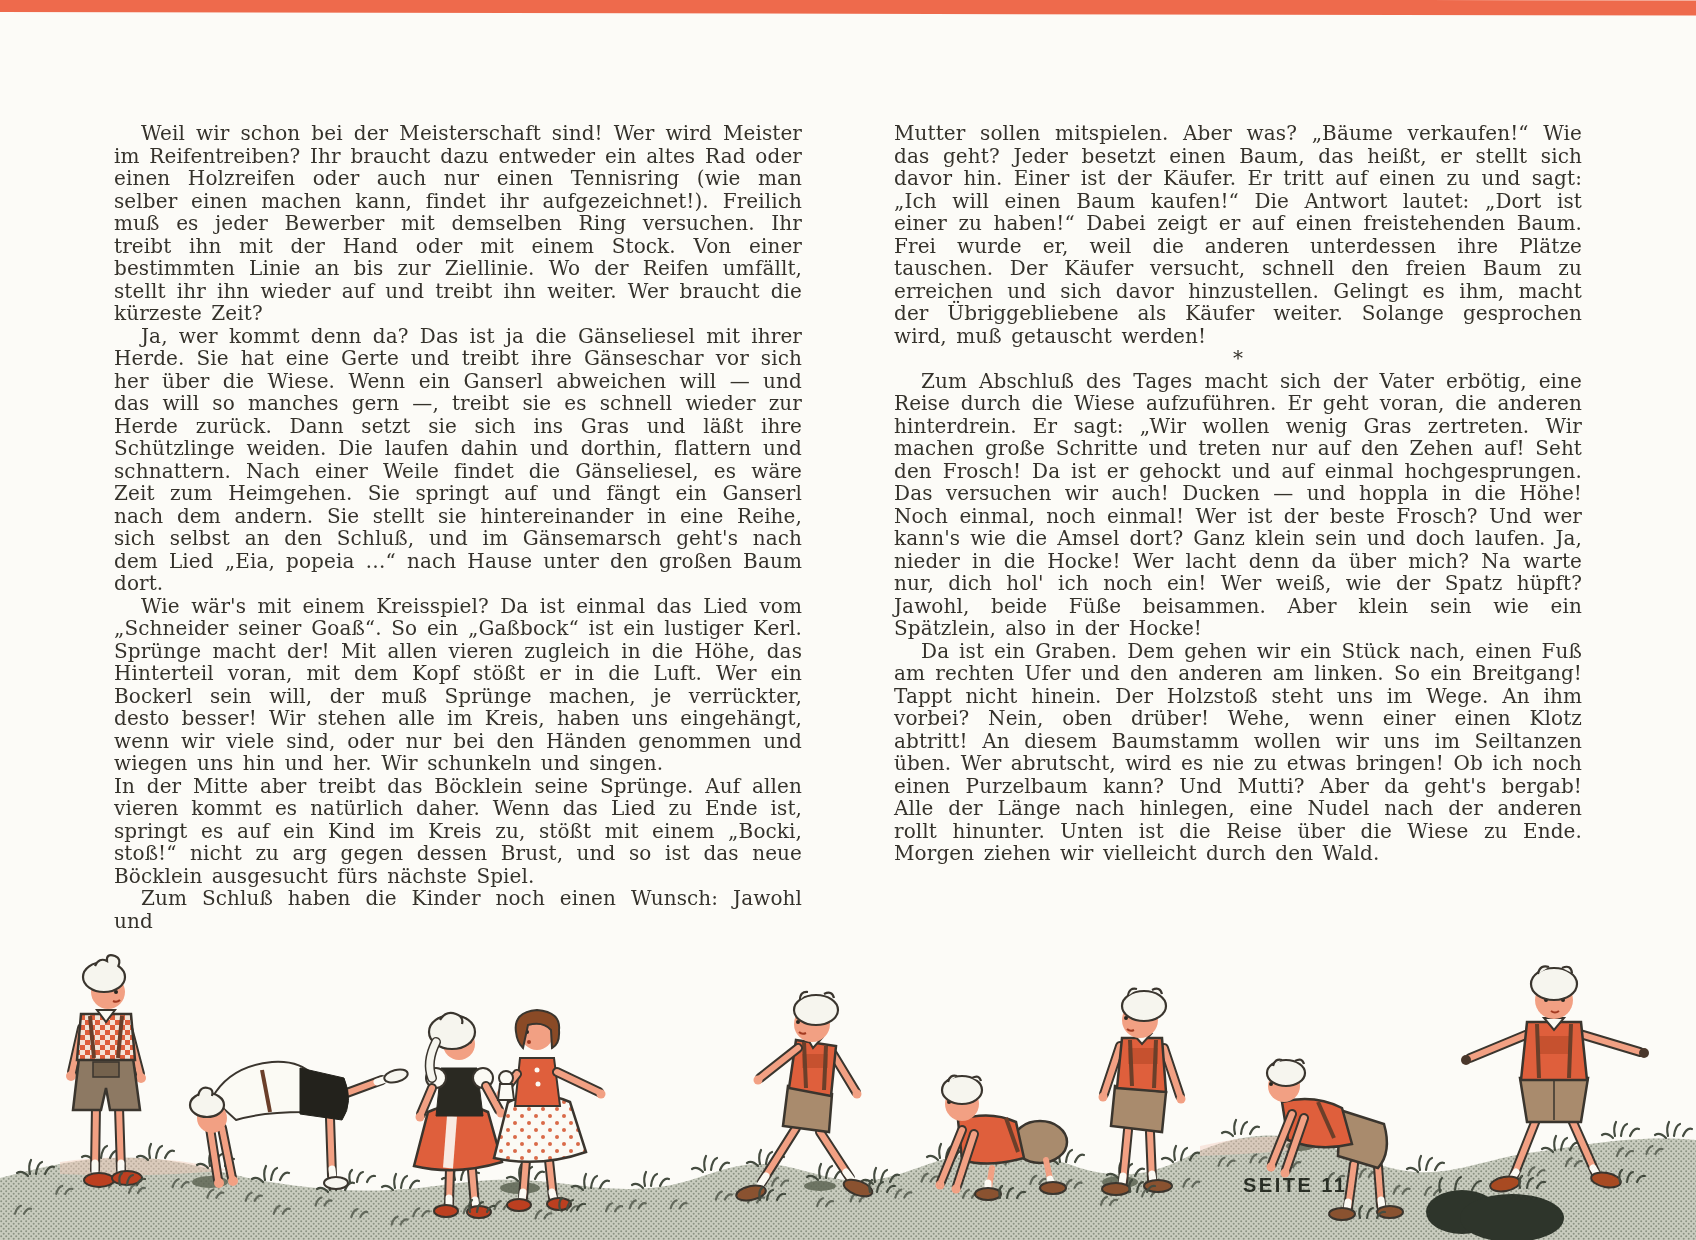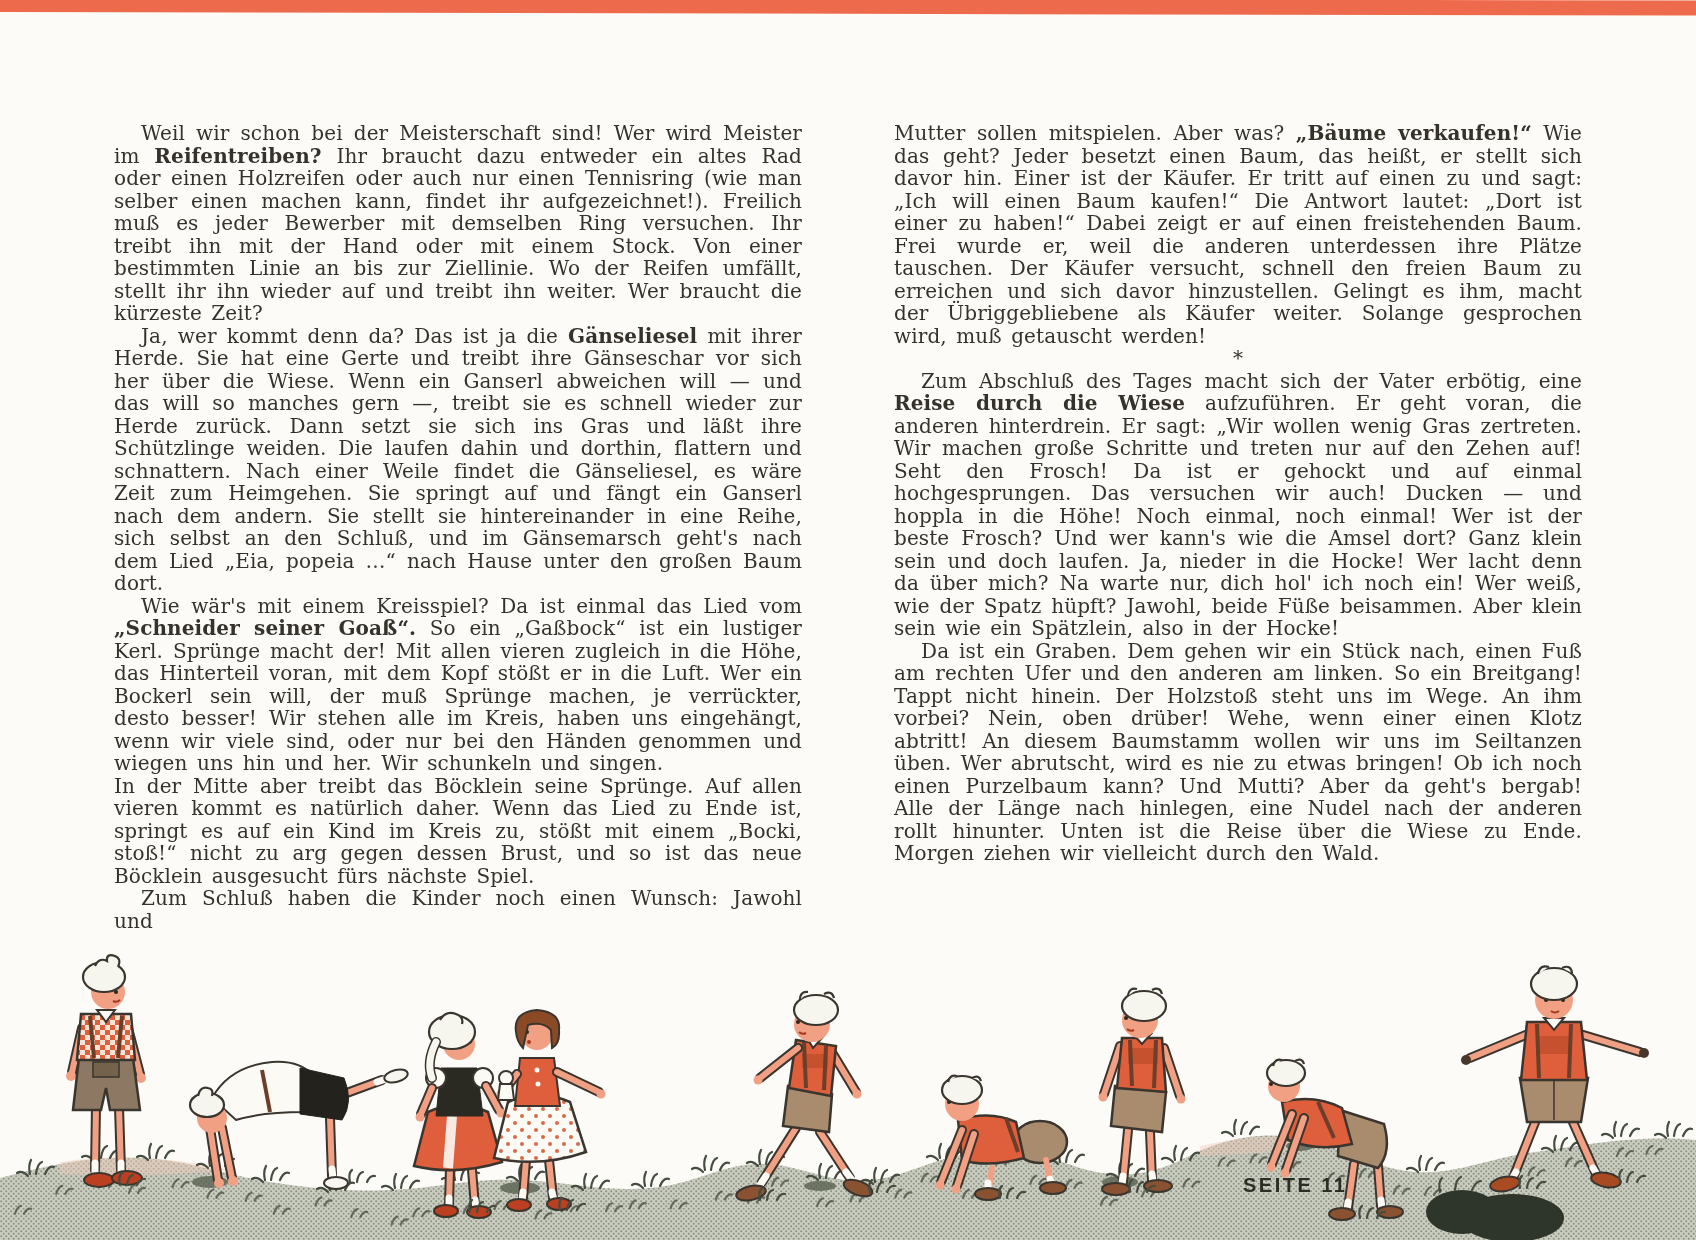--- a/index.html
+++ b/index.html
@@ -6,21 +6,21 @@
   .page{position:relative;width:1696px;height:1240px;background:#fcfbf7;overflow:hidden;
         font-family:"DejaVu Serif",serif;}
   .top-bar{position:absolute;top:-3px;left:-8px;width:1712px;height:15px;
            background:#ee6a4c;transform:rotate(0.12deg);transform-origin:0 0;}
   .col{position:absolute;top:122px;width:688px;color:#35322b;font-size:20px;
        line-height:22.5px;text-align:justify;word-spacing:3px;letter-spacing:0.1px;}
   .col-left{left:114px;}
   .col-right{left:894px;}
   .para{margin:0;}
   .para.indent{text-indent:27px;}
-  .para b{font-weight:bold;}
+  .para b{font-weight:normal;}
   .sep{margin:0;text-align:center;font-size:20px;line-height:22.5px;color:#35322b;}
   .art{position:absolute;left:0;top:930px;width:1696px;height:310px;}
   
   .lo{stroke:#3a352e;stroke-width:10;fill:none;stroke-linecap:round;}
   .ls{stroke:#f2a083;stroke-width:6;fill:none;stroke-linecap:round;}
   .sock{stroke:#fbfaf4;stroke-width:7;fill:none;stroke-linecap:round;}
   .skin{fill:#f2a083;}
   .hair{fill:#f6f5ee;stroke:#3a352e;stroke-width:2.2;}
   .shirt{fill:#df5f3c;stroke:#3a352e;stroke-width:2.5;}
   .tan{fill:#a98b6d;stroke:#3a352e;stroke-width:2.5;}

